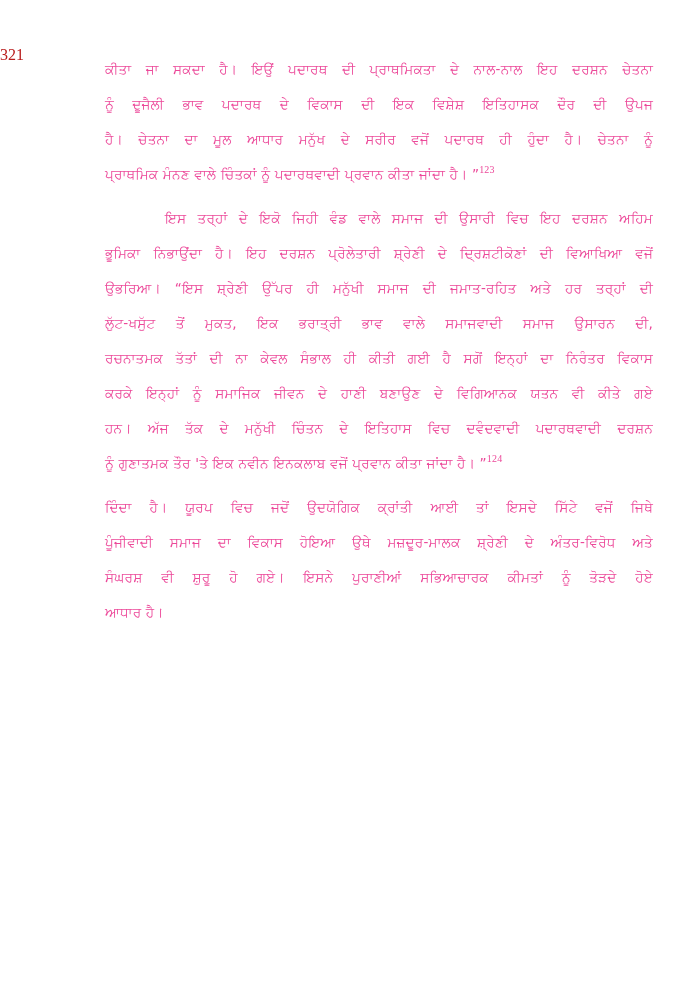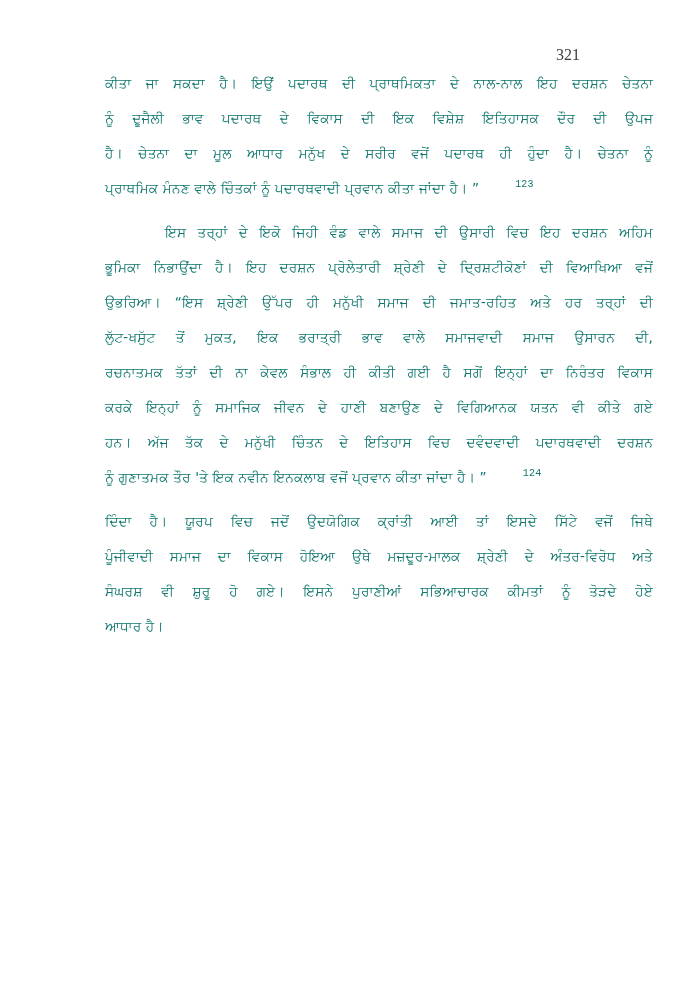--- a/index.html
+++ b/index.html
@@ -12,57 +12,56 @@
       height: 989px;
       position: relative;
       overflow: hidden;
       color: #1a1a1a;
     }
     .page-number {
       position: absolute;
       top: 46px;
       left: 0;
       width: 580px;
-      text-align: right;
+      text-align: left;
       font-family: "Liberation Serif", serif;
       font-size: 16px;
-      color: #404040;
+      color: #b91c1c;
     }
     .body-text {
       position: absolute;
-      top: 66px;
+      top: 52px;
       left: 105px;
       width: 548px;
       font-family: "DejaVu Sans", sans-serif;
       font-size: 13.6px;
-      color: #0f766e;
+      color: #ec4899;
     }
     .line {
       height: 35px;
       line-height: 35px;
       white-space: nowrap;
       text-align: justify;
       text-align-last: justify;
       letter-spacing: 0.2px;
     }
     .line.last {
       text-align-last: left;
     }
     .line.indent {
       padding-left: 60px;
     }
     .para-gap {
       height: 9px;
     }
     .fn {
-      font-family: Liberation Mono, monospace;
+      font-family: Liberation Serif, serif;
       font-size: 10px;
       vertical-align: 6px;
       line-height: 0;
-      margin-left: 36px;
     }
   </style>
 </head>
 <body>
 
 <div class="page-number">321</div>
 
 <div class="body-text">
 
   <div>

